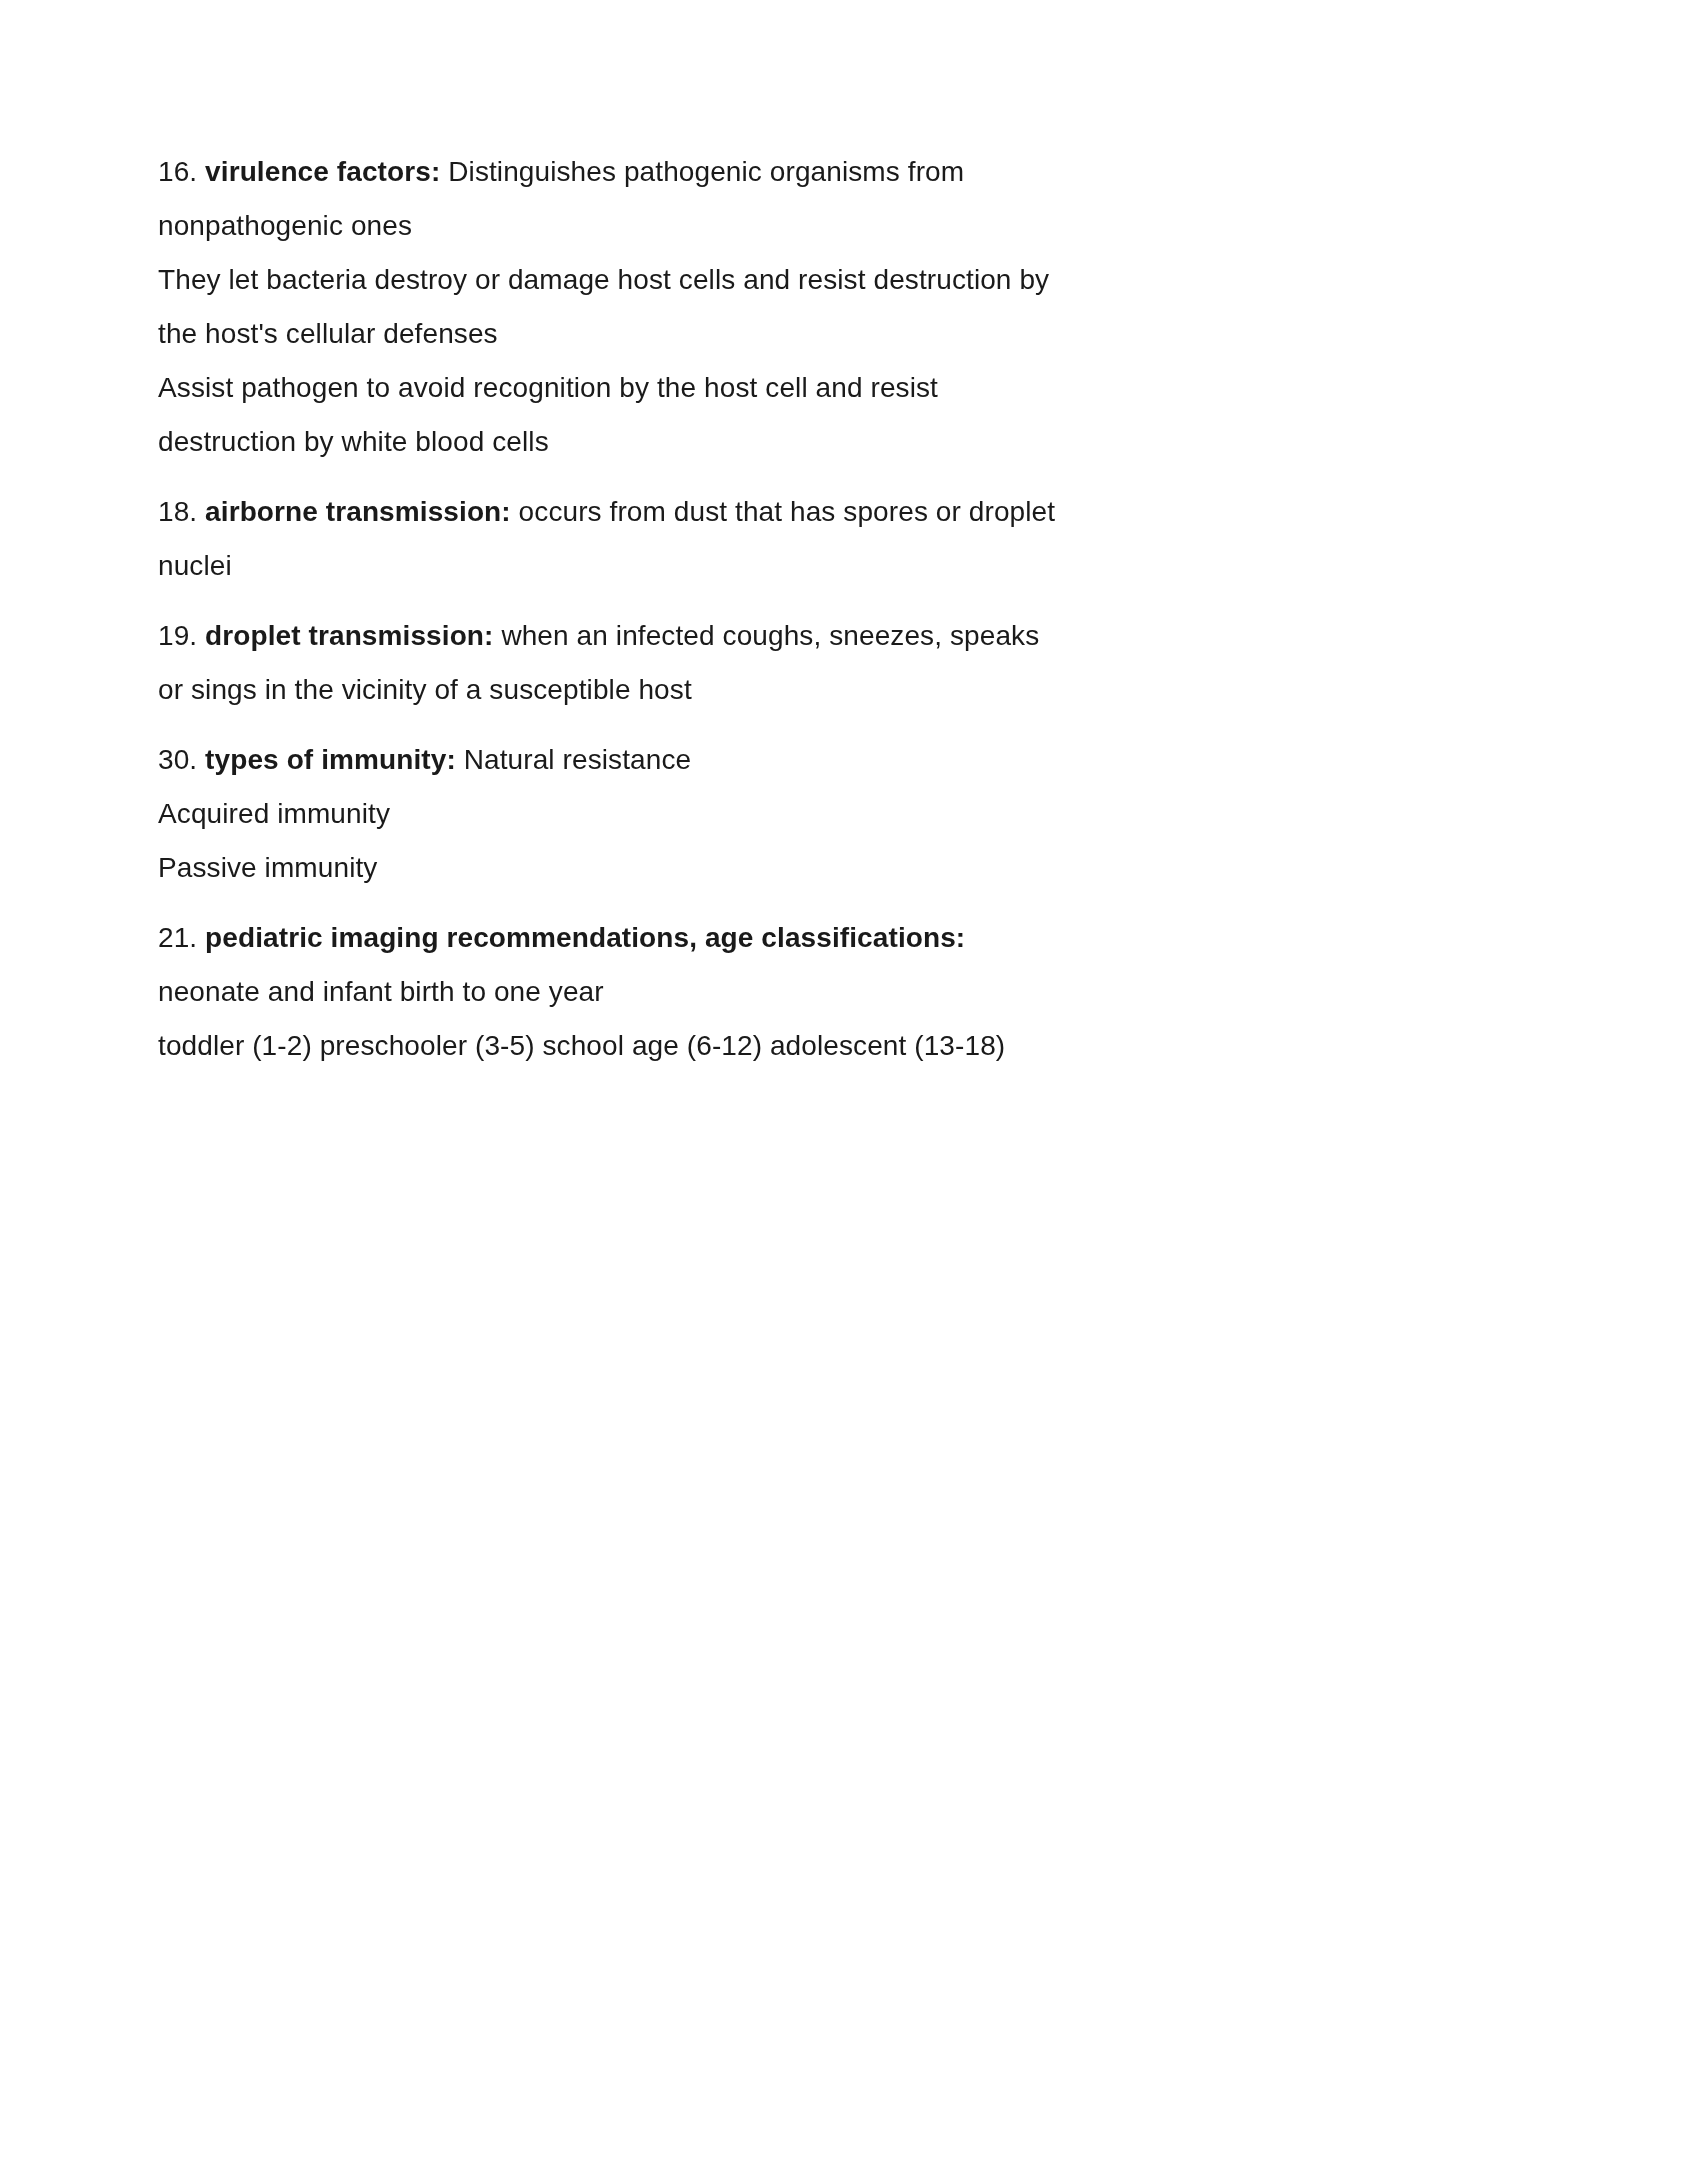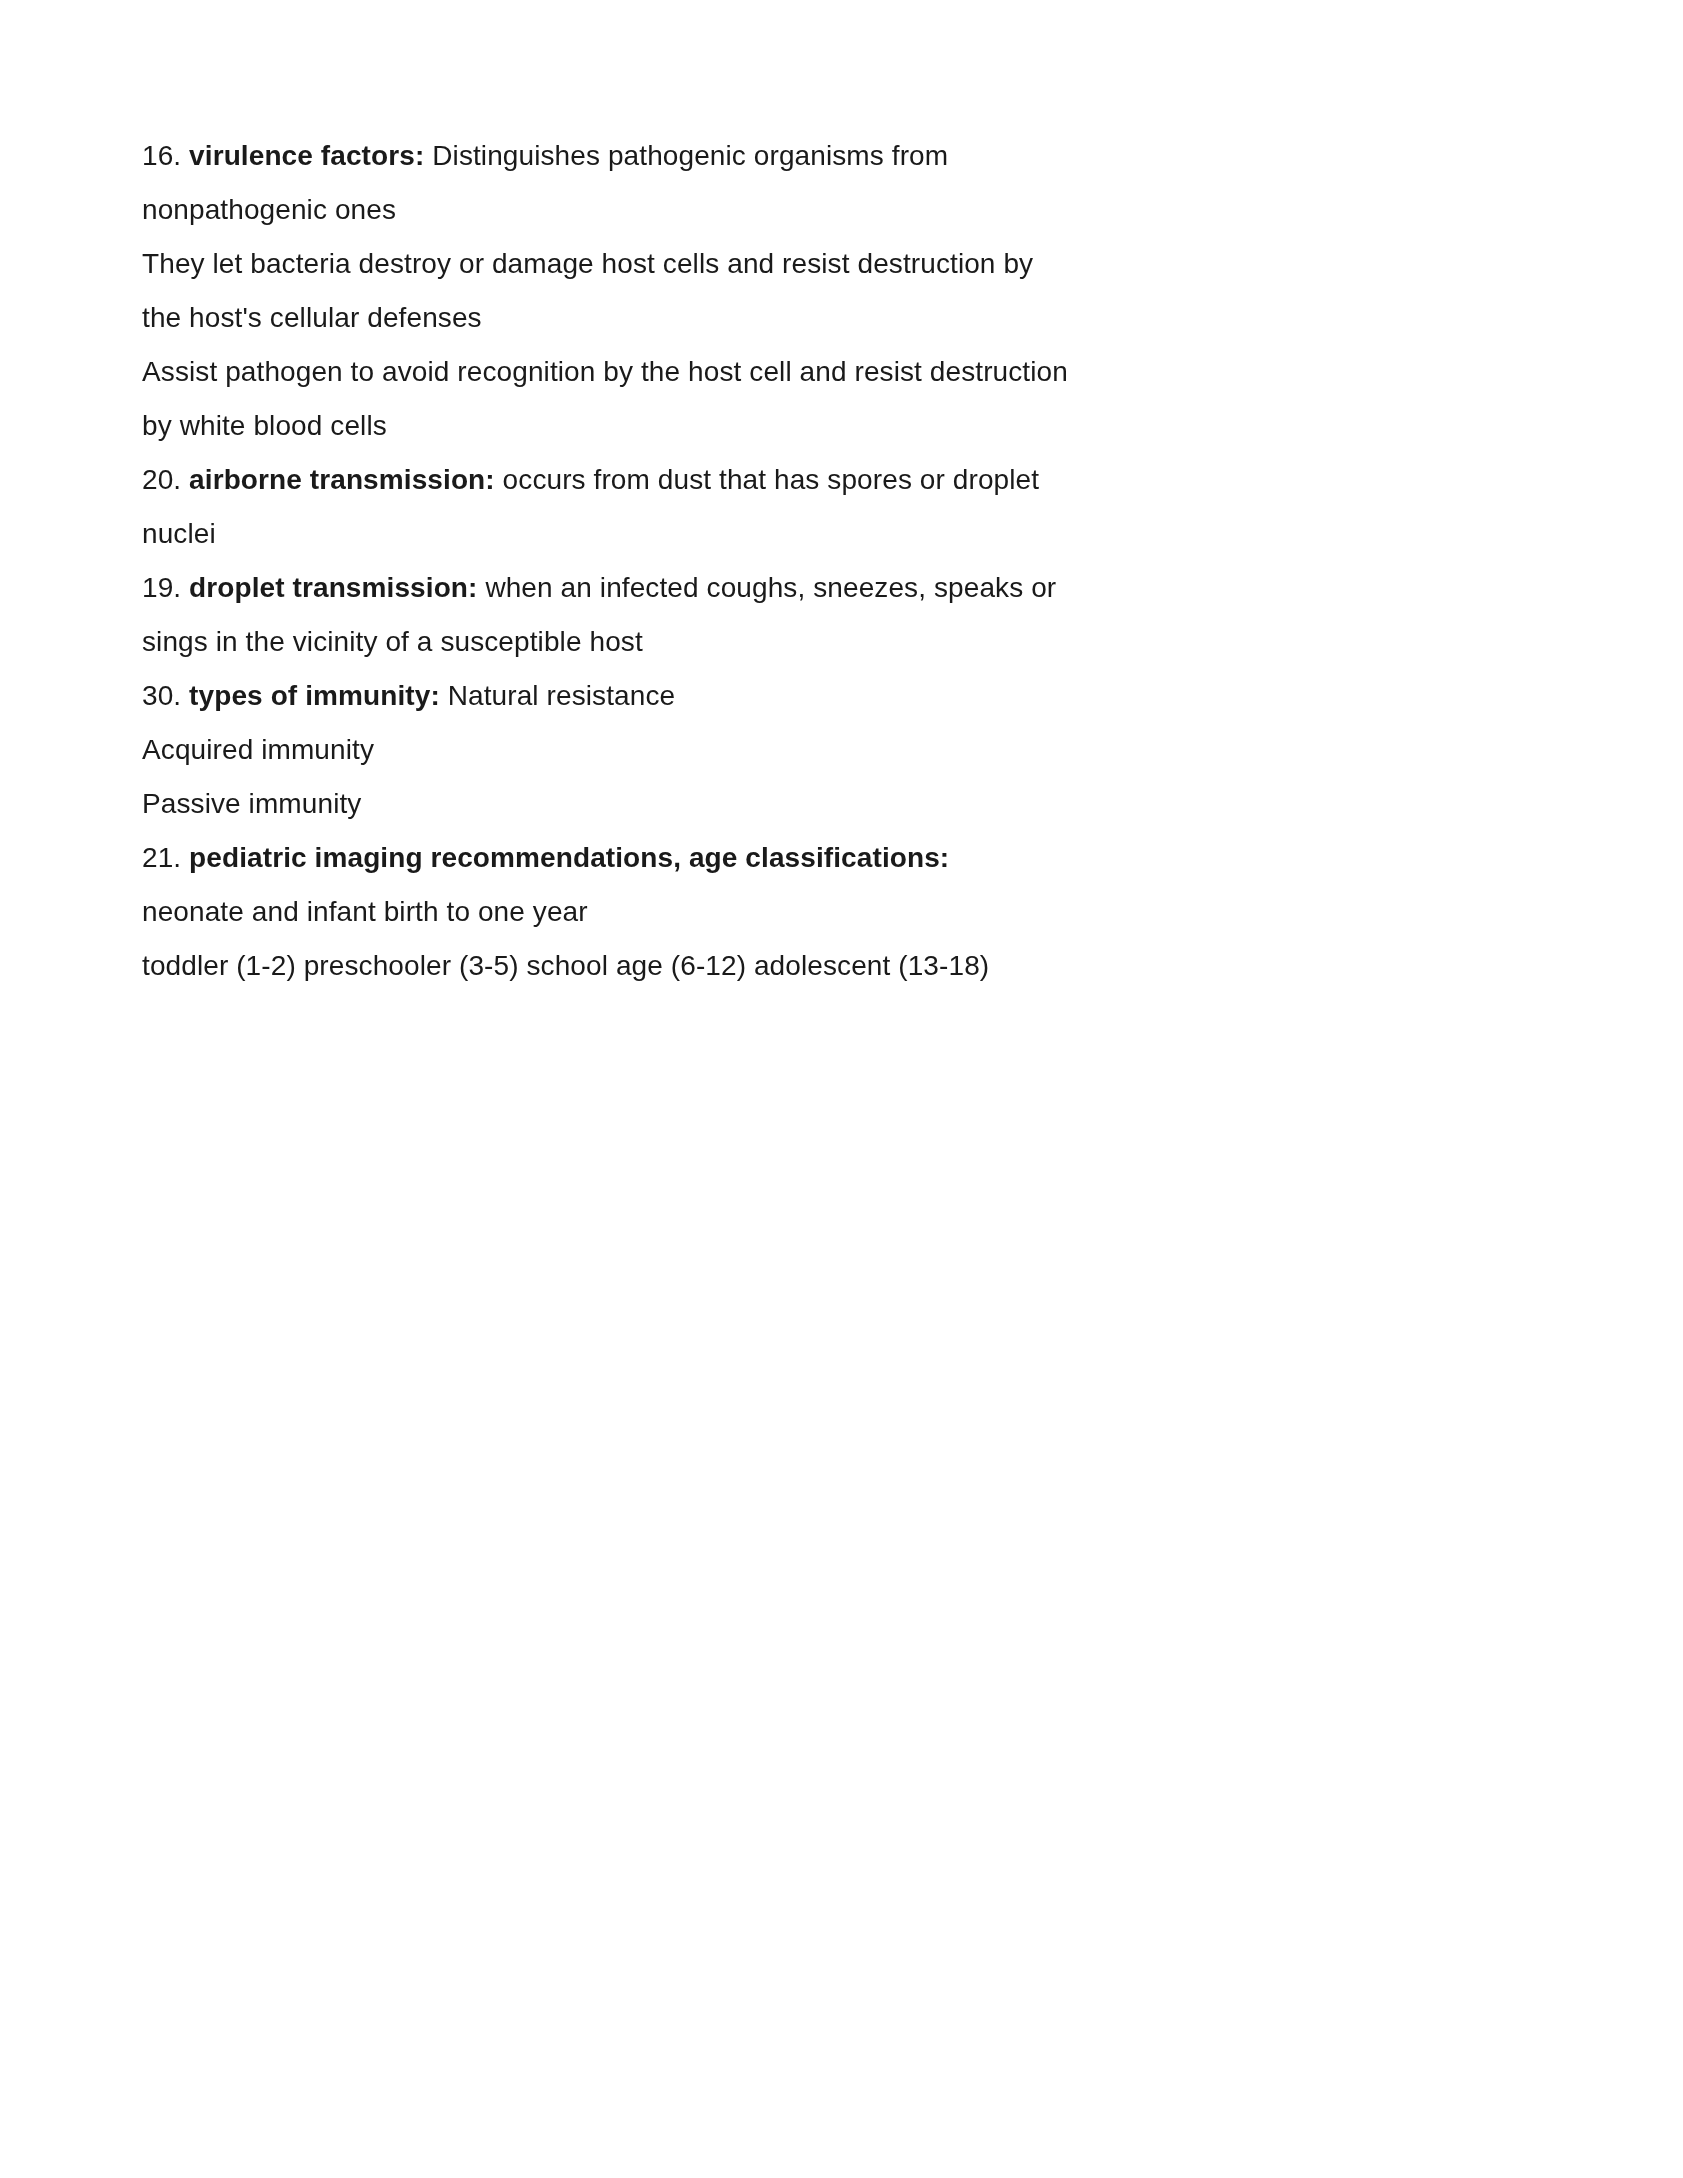--- a/index.html
+++ b/index.html
@@ -19,42 +19,42 @@
     position: absolute;
     left: 142px;
     top: 129px;
     width: 931px;
     font-size: 28px;
     line-height: 54px;
     color: #1a1a1a;
     letter-spacing: 0.1px;
   }
   .entry {
-    margin: 0;
+    margin: 16px;
     padding: 0;
   }
   .entry .num {
     font-weight: normal;
   }
   .entry .term {
     font-weight: bold;
   }
   .entry .body {
     white-space: pre-line;
   }
 </style>
 </head>
 <body>
 
 <div class="page">
   <div class="content" id="entries" style="color: rgb(26, 26, 26);">
       <p class="entry"><span class="num">16. </span><span class="term">virulence factors:</span> <span class="body">Distinguishes pathogenic organisms from nonpathogenic ones
 They let bacteria destroy or damage host cells and resist destruction by the host's cellular defenses
 Assist pathogen to avoid recognition by the host cell and resist destruction by white blood cells</span></p>
-      <p class="entry"><span class="num">20. </span><span class="term">airborne transmission:</span> <span class="body">occurs from dust that has spores or droplet nuclei</span></p>
+      <p class="entry"><span class="num">18. </span><span class="term">airborne transmission:</span> <span class="body">occurs from dust that has spores or droplet nuclei</span></p>
       <p class="entry"><span class="num">19. </span><span class="term">droplet transmission:</span> <span class="body">when an infected coughs, sneezes, speaks or sings in the vicinity of a susceptible host</span></p>
       <p class="entry"><span class="num">30. </span><span class="term">types of immunity:</span> <span class="body">Natural resistance
 Acquired immunity
 Passive immunity</span></p>
       <p class="entry"><span class="num">21. </span><span class="term">pediatric imaging recommendations, age classifications:</span><br><span class="body">neonate and infant birth to one year
 toddler (1-2) preschooler (3-5) school age (6-12) adolescent (13-18)</span></p>
     </div>
 </div>
 
 

